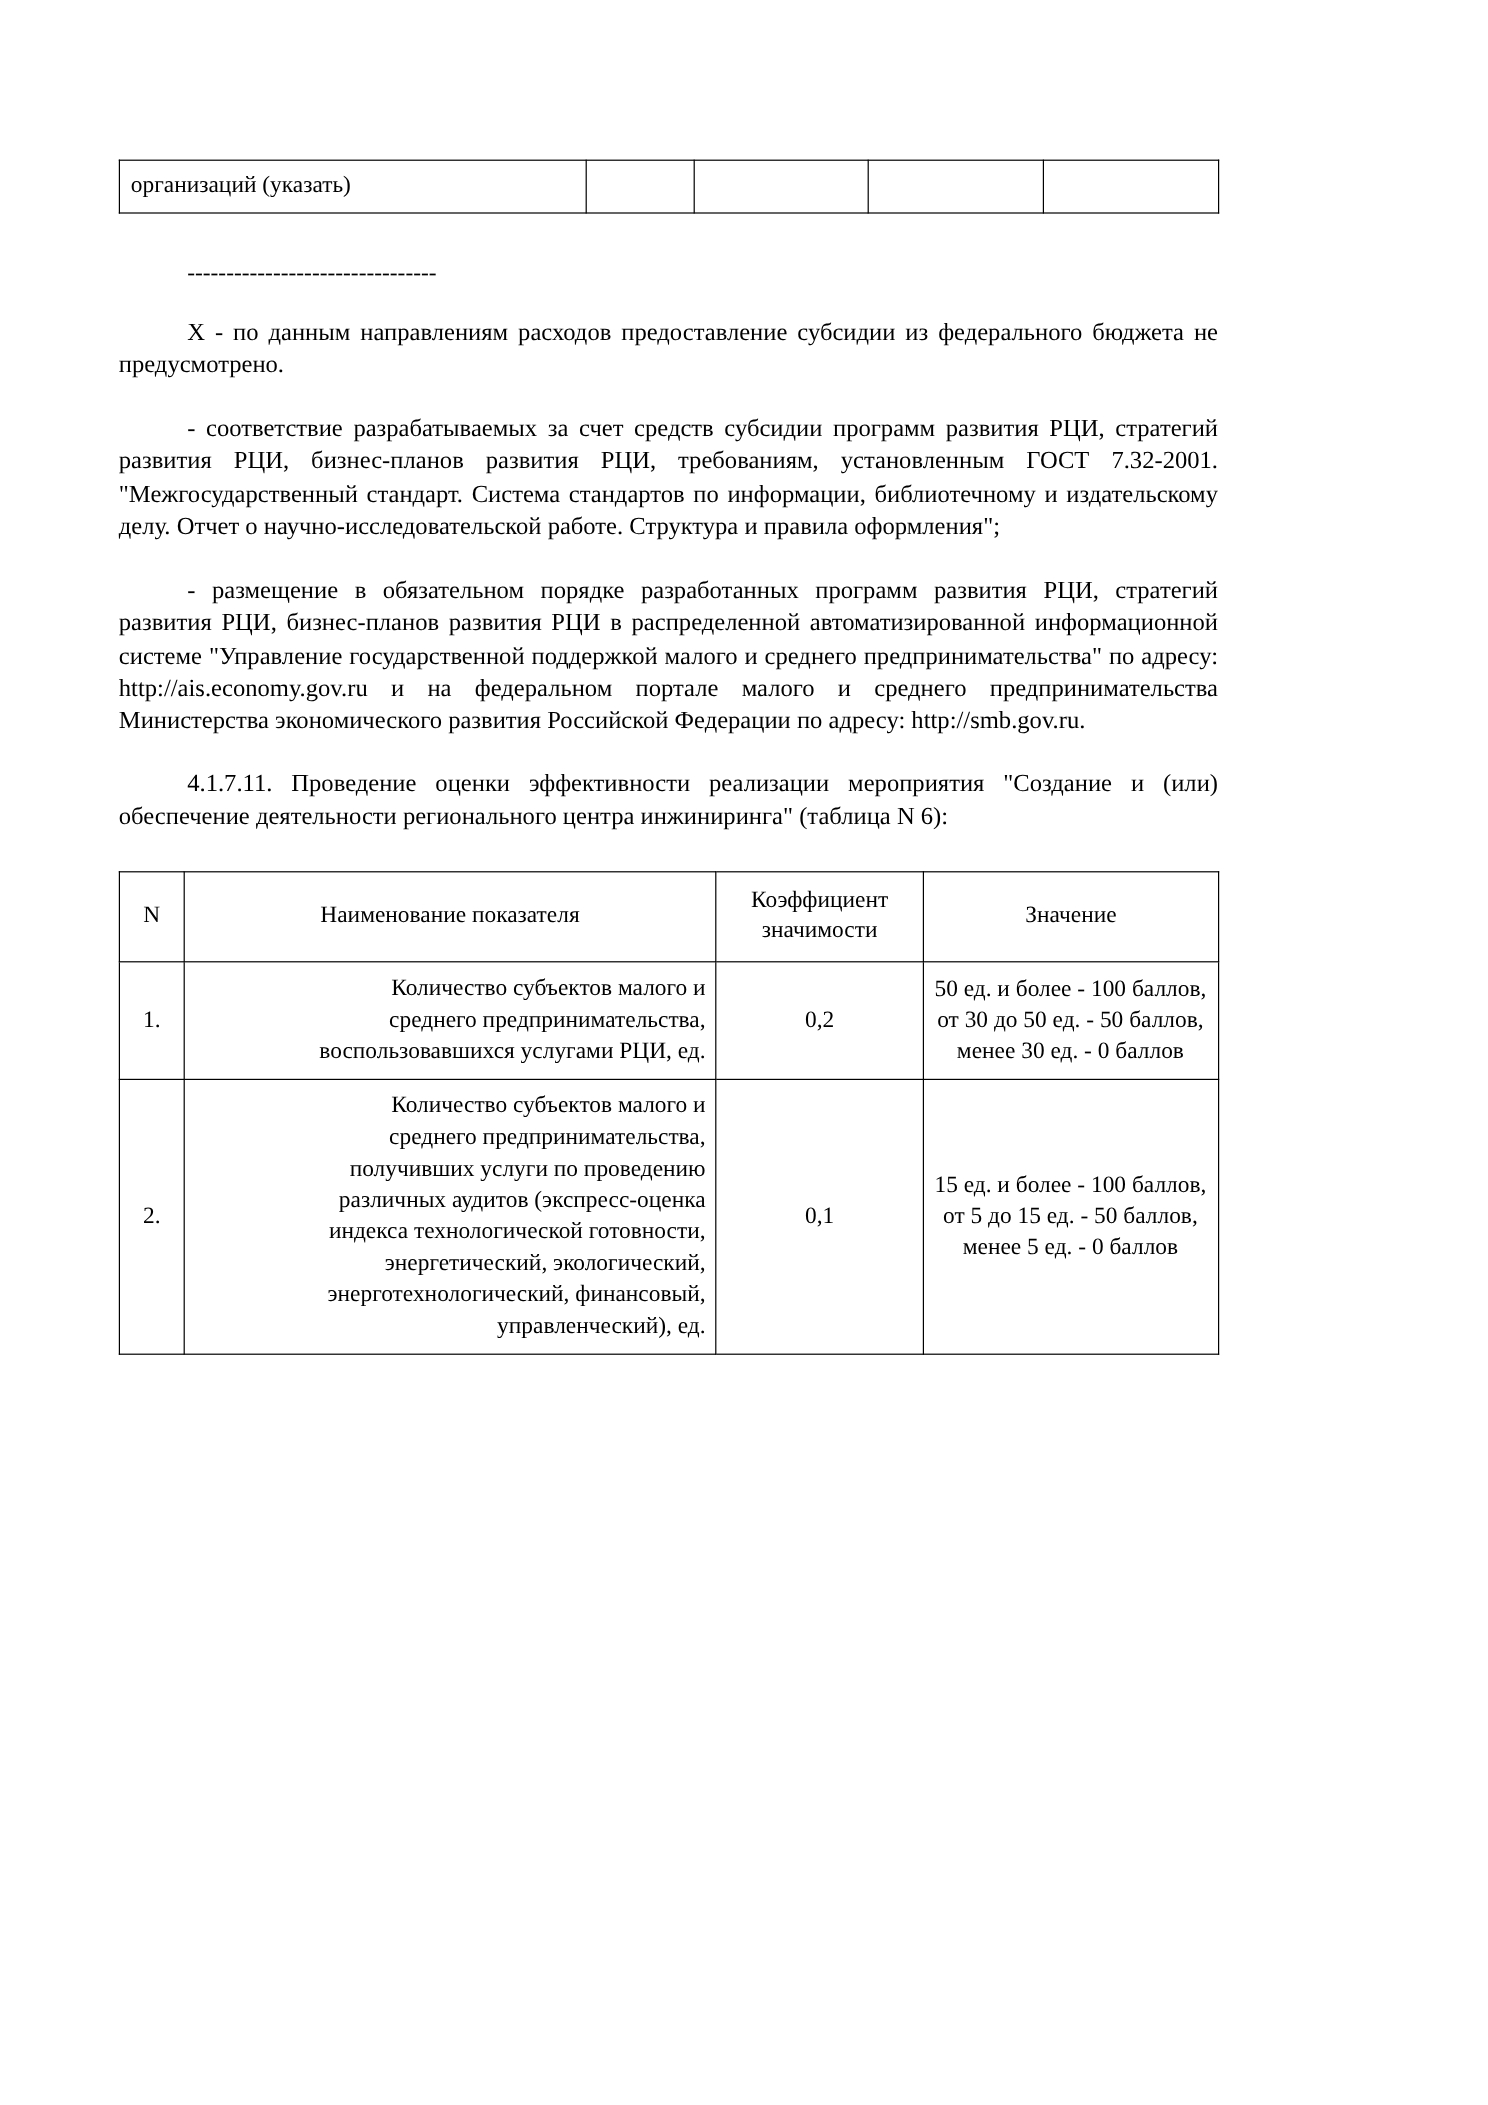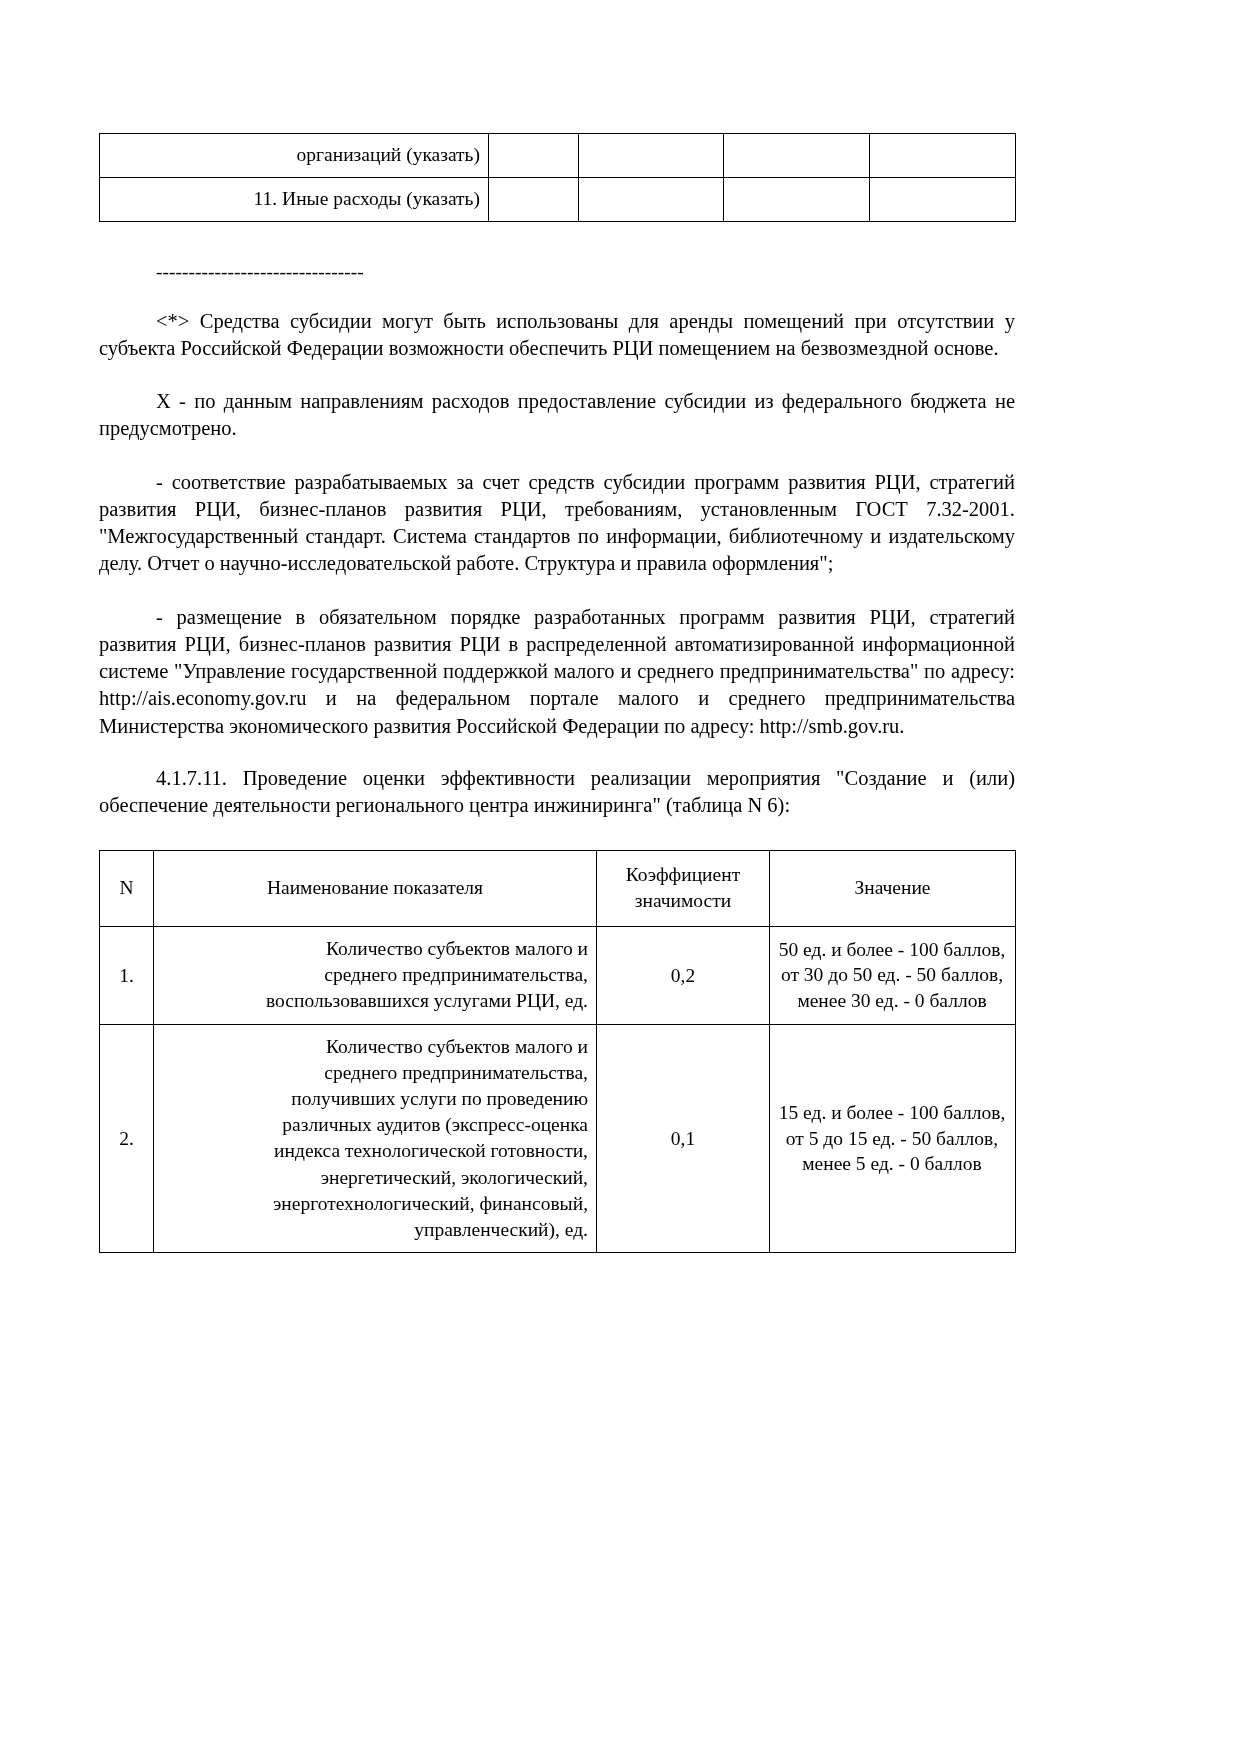--- a/index.html
+++ b/index.html
@@ -47,21 +47,21 @@
     word-wrap: break-word;
   }
 
   
   #top-table { margin-top: 133px; }
   #top-table td {
     height: 30px;
     vertical-align: middle;
   }
   #top-table td.label-cell {
-    text-align: right;
+    text-align: left;
     padding-left: 9px;
   }
   .no-right-border { border-right: none !important; }
   .no-left-border  { border-left: none  !important; }
 
   
   .dash-rule {
     margin-top: 40px;
     margin-left: 57px;
     font-size: 19.5px;
@@ -136,33 +136,25 @@
         <col style="width:146px">
       </colgroup>
       <tbody>
         <tr>
           <td class="label-cell">организаций (указать)</td>
           <td></td>
           <td></td>
           <td></td>
           <td></td>
         </tr>
-        <tr>
-          <td class="label-cell">11. Иные расходы (указать)</td>
-          <td></td>
-          <td></td>
-          <td></td>
-          <td></td>
-        </tr>
       </tbody>
     </table>
 
     <div class="dash-rule">--------------------------------</div>
 
-    <p class="body-par">&lt;*&gt; Средства субсидии могут быть использованы для аренды помещений при отсутствии у субъекта Российской Федерации возможности обеспечить РЦИ помещением на безвозмездной основе.</p>
     <p class="body-par">X - по данным направлениям расходов предоставление субсидии из федерального бюджета не предусмотрено.</p>
     <p class="body-par">- соответствие разрабатываемых за счет средств субсидии программ развития РЦИ, стратегий развития РЦИ, бизнес-планов развития РЦИ, требованиям, установленным ГОСТ 7.32-2001. "Межгосударственный стандарт. Система стандартов по информации, библиотечному и издательскому делу. Отчет о научно-исследовательской работе. Структура и правила оформления";</p>
     <p class="body-par">- размещение в обязательном порядке разработанных программ развития РЦИ, стратегий развития РЦИ, бизнес-планов развития РЦИ в распределенной автоматизированной информационной системе "Управление государственной поддержкой малого и среднего предпринимательства" по адресу: http://ais.economy.gov.ru и на федеральном портале малого и среднего предпринимательства Министерства экономического развития Российской Федерации по адресу: http://smb.gov.ru.</p>
     <p class="body-par tight">4.1.7.11. Проведение оценки эффективности реализации мероприятия "Создание и (или) обеспечение деятельности регионального центра инжиниринга" (таблица N 6):</p>
 
 
     <table class="doc-table" id="table6">
       <colgroup>
         <col style="width:54px">
         <col style="width:443px">

